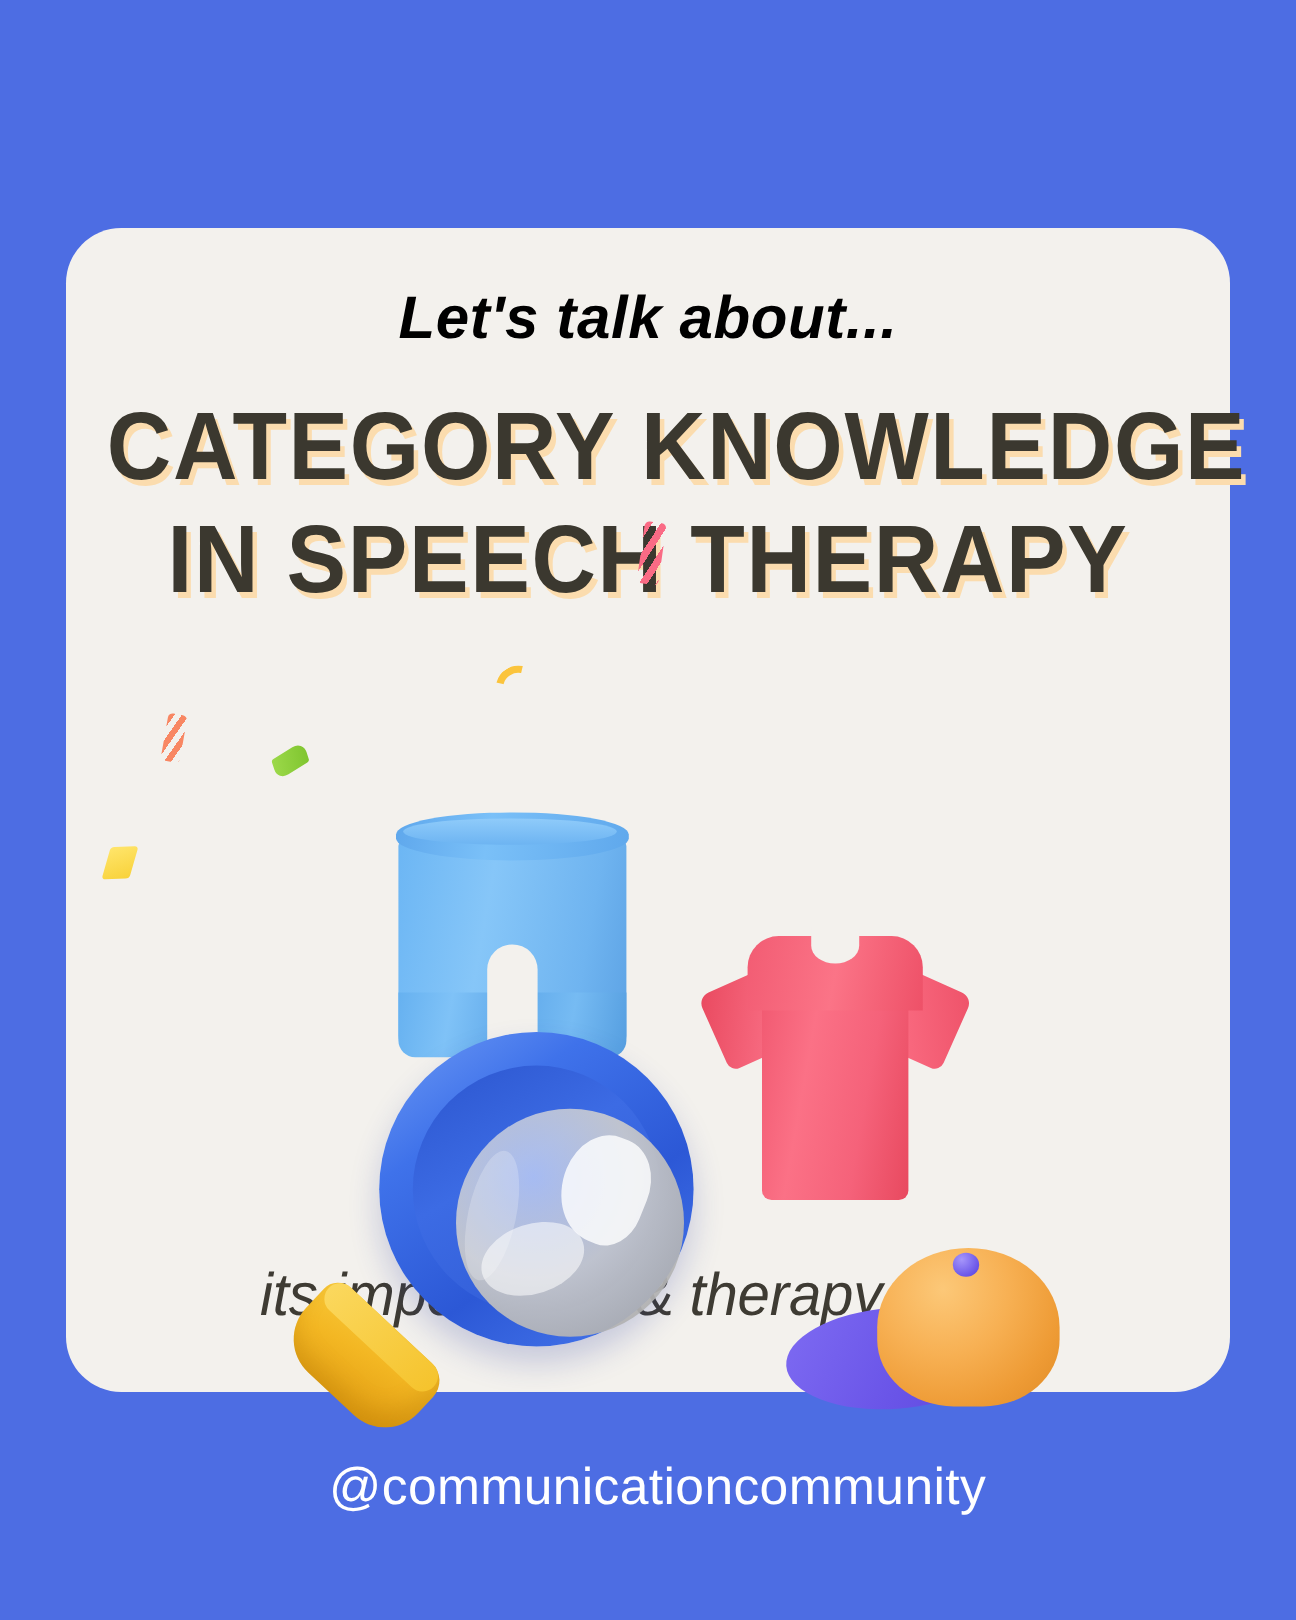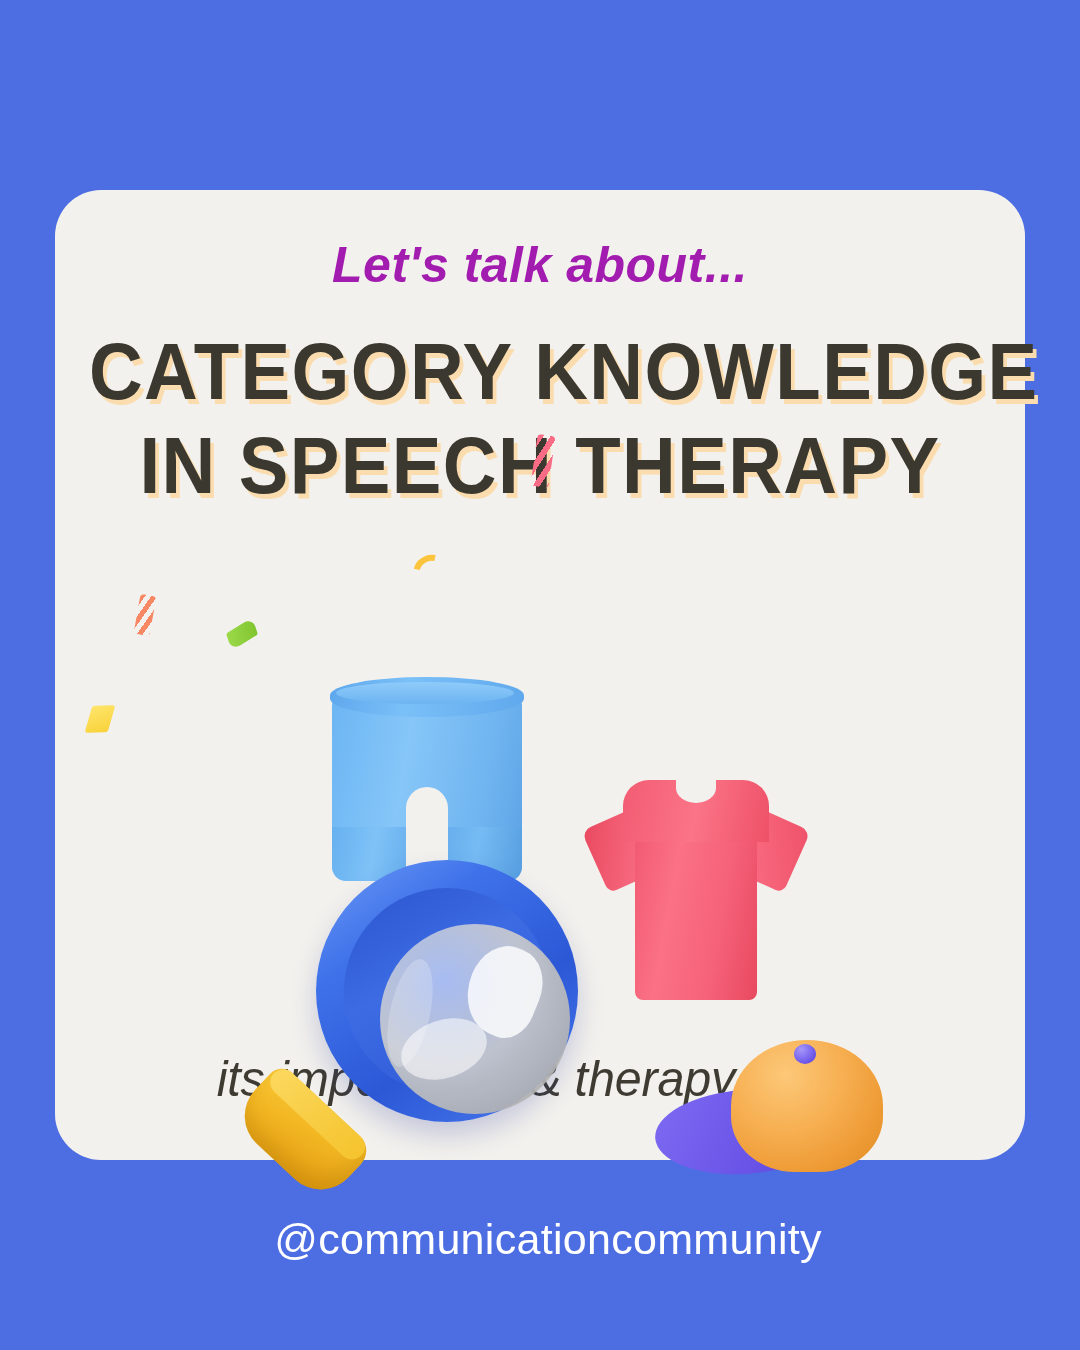--- a/index.html
+++ b/index.html
@@ -31,21 +31,21 @@
   
   .kicker {
     position: absolute;
     left: 0; right: 0;
     top: 46px;
     text-align: center;
     font-size: 50px;
     font-weight: 700;
     font-style: italic;
     letter-spacing: 0.5px;
-    color: #a21caf;
+    color: #000000;
     font-family: "Liberation Sans", "DejaVu Sans", sans-serif;
   }
 
   .title-wrap {
     position: absolute;
     left: 0; right: 0;
     top: 135px;
     text-align: center;
   }
   .title-line {

